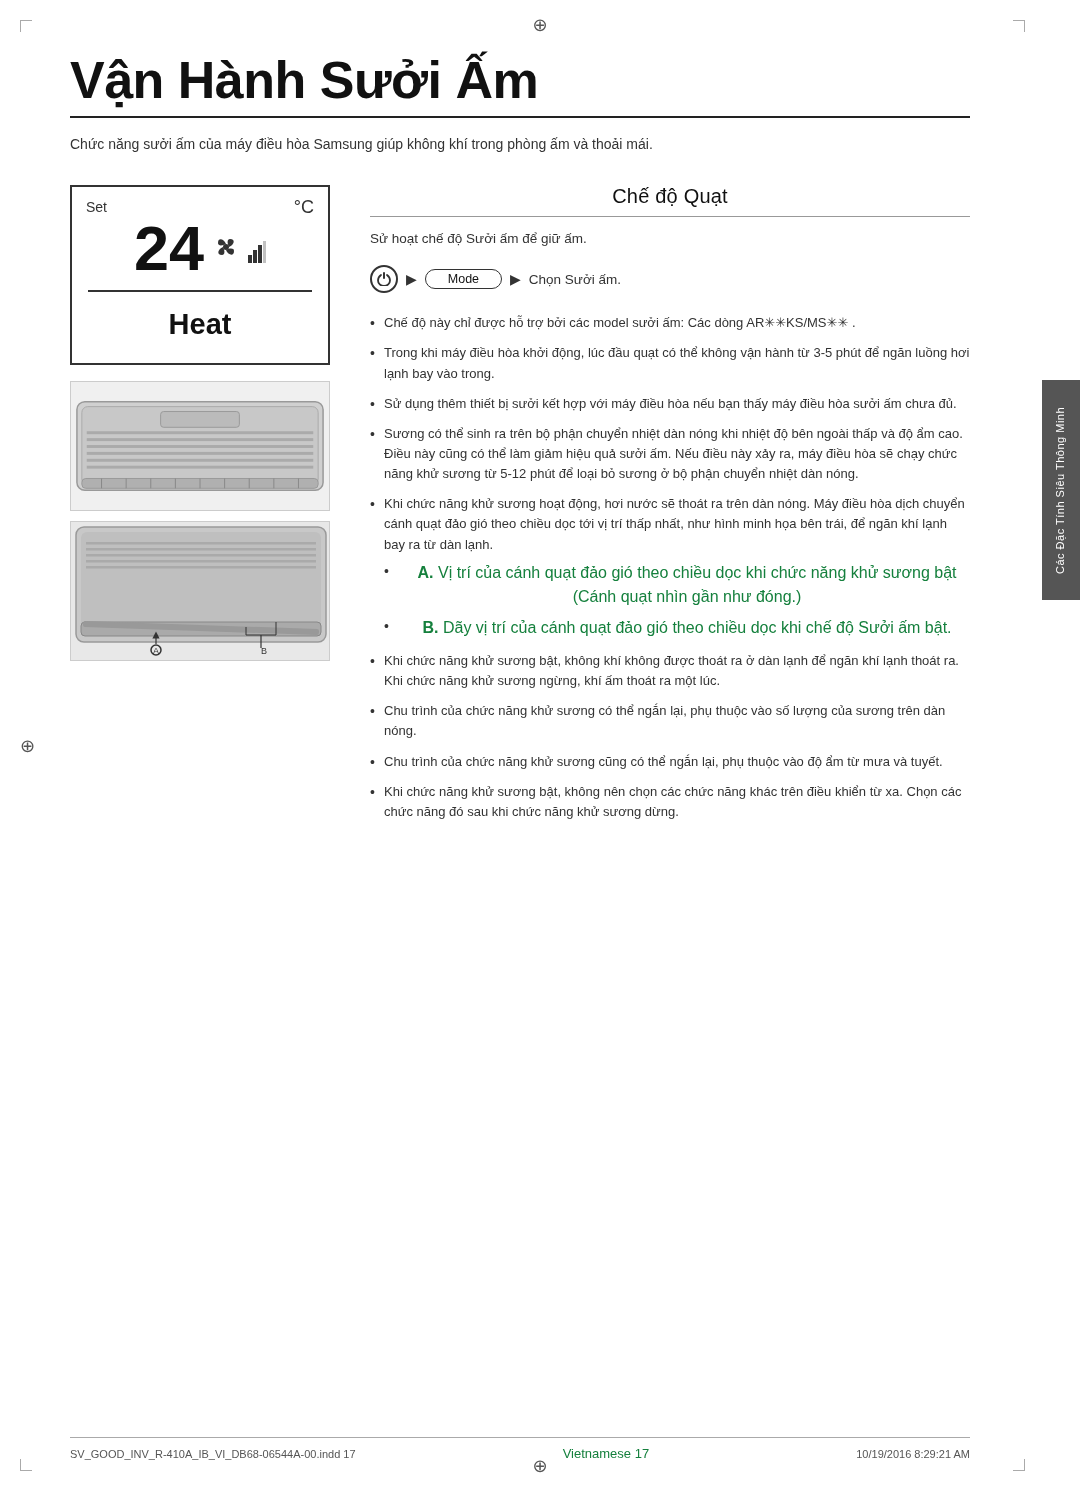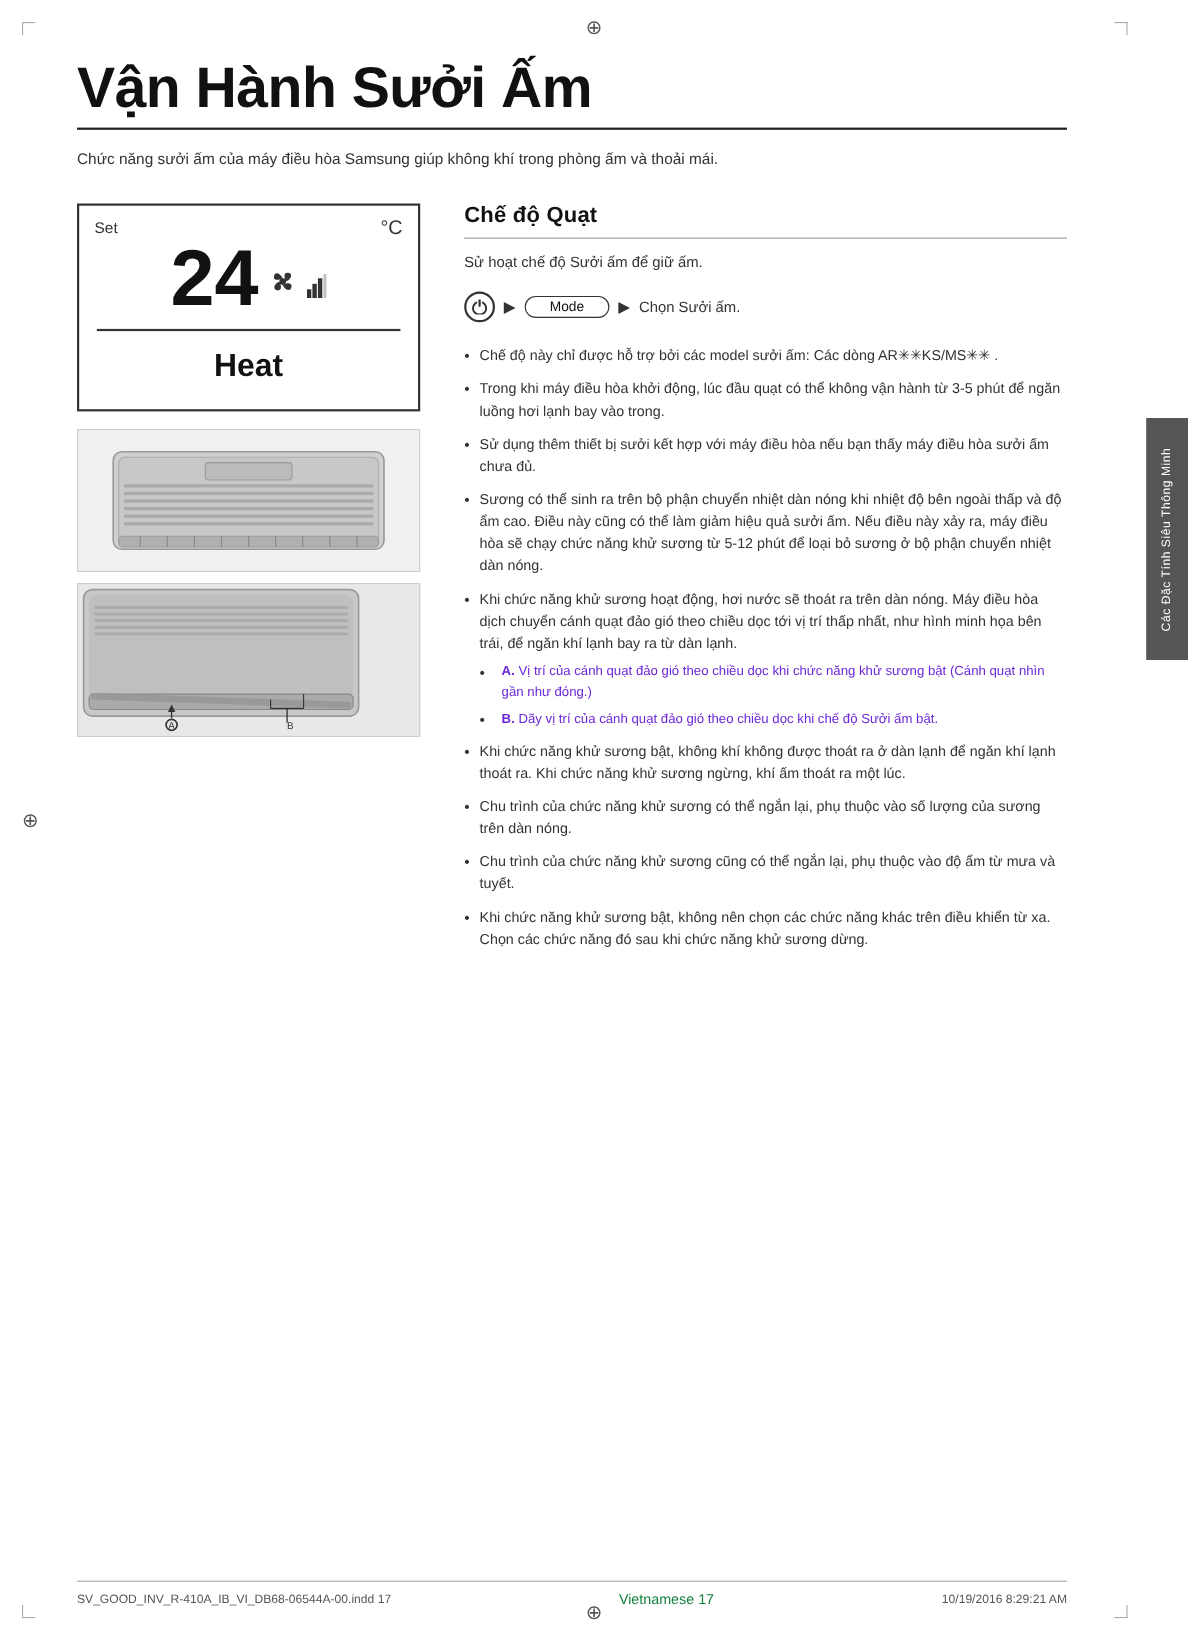--- a/index.html
+++ b/index.html
@@ -82,21 +82,21 @@
     }
 
     
     .two-col {
       display: flex;
       gap: 40px;
       align-items: flex-start;
     }
 
     .left-col {
-      width: 312px;
+      width: 260px;
       flex-shrink: 0;
       border-radius: 25px;
     }
 
     .right-col {
       flex: 1;
     }
 
     
     .display-panel {
@@ -118,21 +118,21 @@
 
     .display-celsius {
       position: absolute;
       top: 10px;
       right: 14px;
       font-size: 18px;
       color: #333;
     }
 
     .display-number {
-      font-size: 72px;
+      font-size: 63px;
       font-weight: 900;
       color: #111;
       text-align: center;
       line-height: 1;
       margin-top: 16px;
       margin-bottom: 0;
       font-family: 'Arial Black', Arial, sans-serif;
       display: flex;
       align-items: center;
       justify-content: center;
@@ -189,26 +189,27 @@
 
     
     .ac-svg-top {
       width: 100%;
       height: 100%;
     }
 
     
     .section-heading {
       font-size: 20px;
-      font-weight: 700;
+      font-weight: 400;
       color: #111;
       margin-bottom: 6px;
       padding-bottom: 8px;
       border-bottom: 1.5px solid #999;
       letter-spacing: 0.2px;
+      text-align: center;
     }
 
     .section-desc {
       font-size: 13.5px;
       color: #333;
       margin: 12px 0 16px 0;
       line-height: 1.5;
     }
 
     
@@ -299,26 +300,27 @@
       font-size: 14px;
     }
 
     .sub-notes-list {
       list-style: none;
       padding: 0;
       margin: 6px 0 0 0;
     }
 
     .sub-notes-list li {
-      font-size: 12px;
-      color: #6d28d9;
+      font-size: 16px;
+      color: #15803d;
       line-height: 1.55;
       margin-bottom: 6px;
       padding-left: 20px;
       position: relative;
+      text-align: center;
     }
 
     
     .page-footer {
       position: absolute;
       bottom: 30px;
       left: 70px;
       right: 110px;
       border-top: 1px solid #aaa;
       padding-top: 8px;

